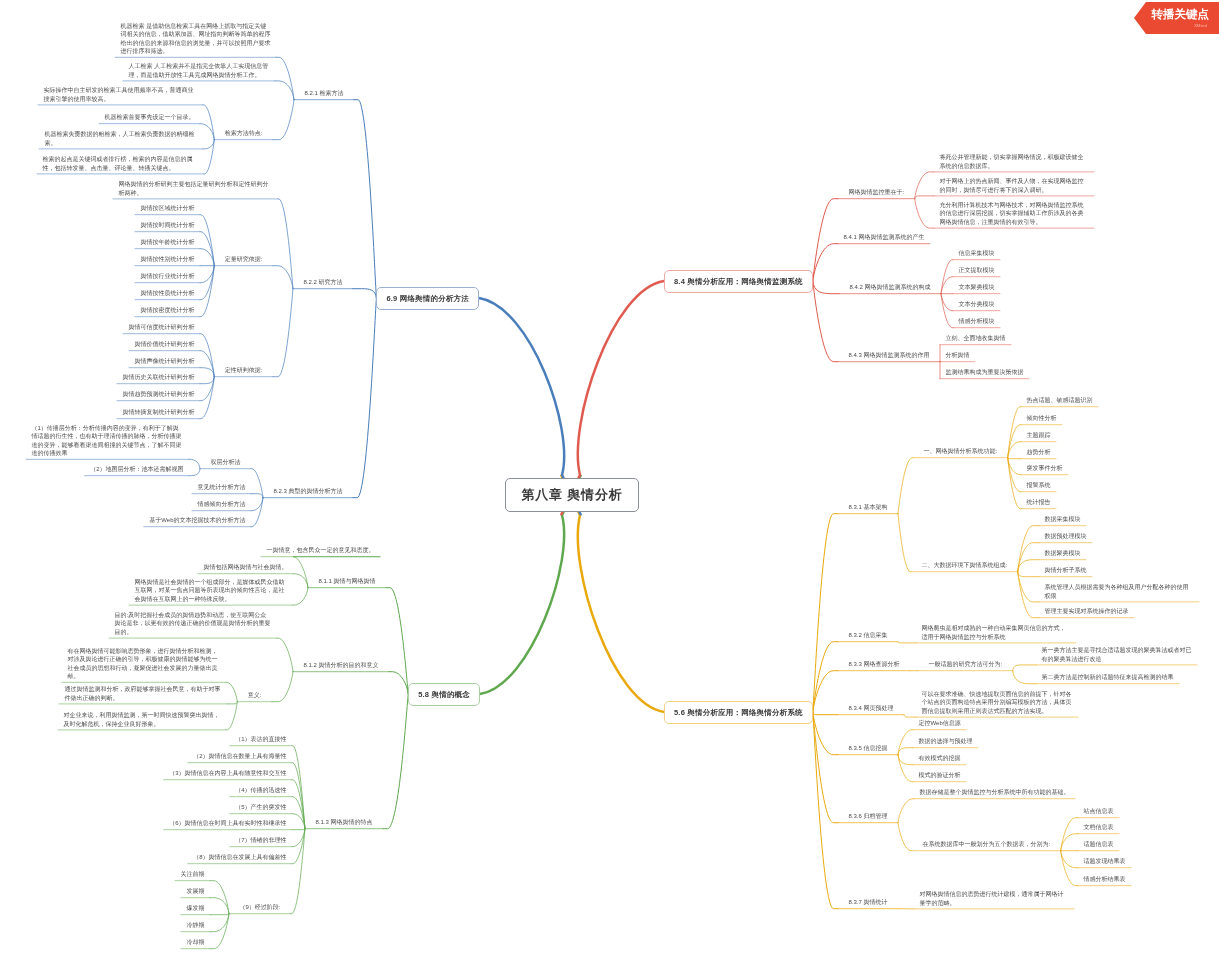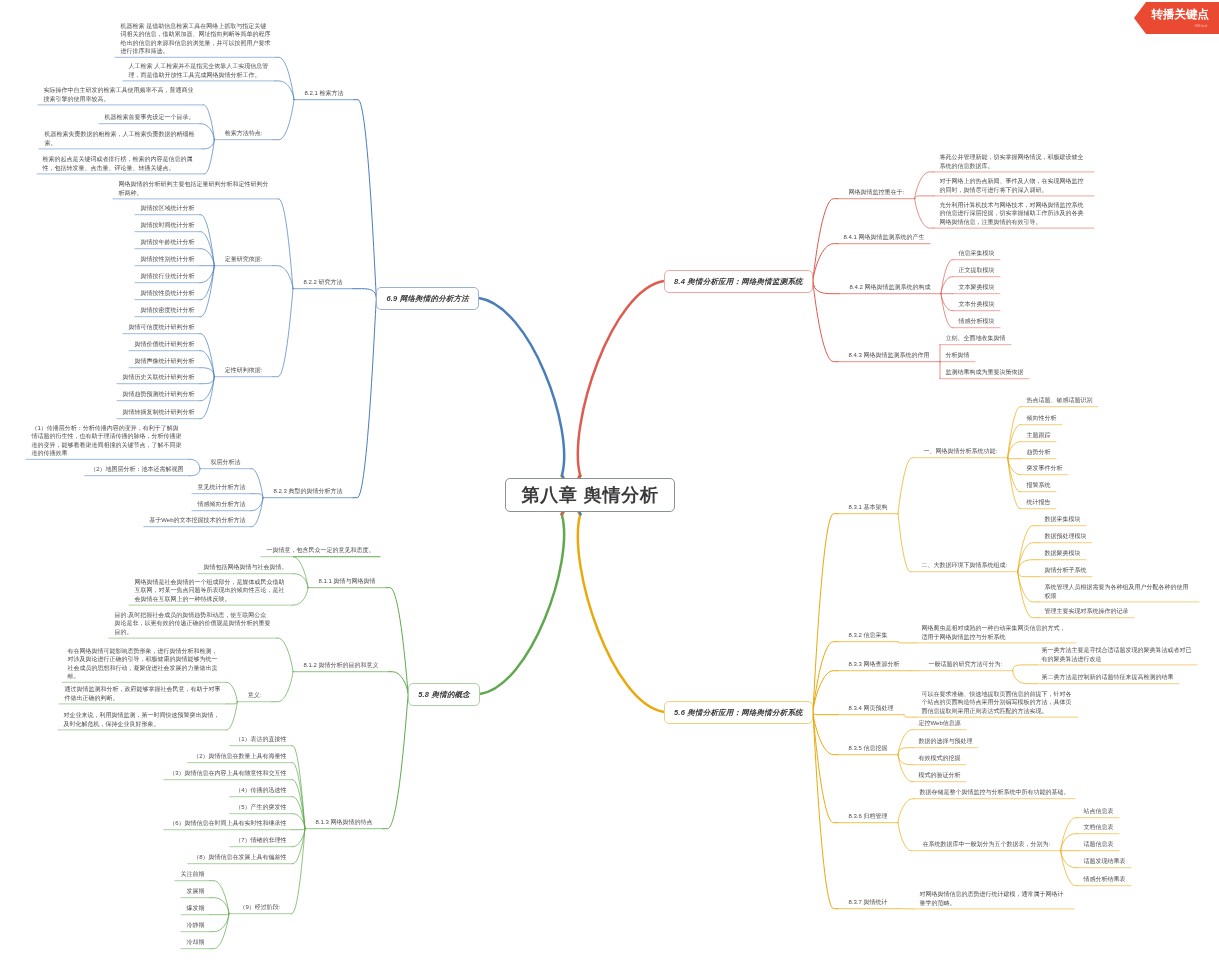--- a/index.html
+++ b/index.html
@@ -8,23 +8,23 @@
        font-family:"Liberation Sans",sans-serif;}
   #edges{position:absolute;left:0;top:0;width:1219px;height:971px;}
   #canvas{position:absolute;left:0;top:0;width:1219px;height:971px;}
   .nd{position:absolute;font-size:6px;line-height:8.4px;color:#4a4a4a;
       white-space:normal;word-break:break-all;padding:1.2px 5.5px 1.8px 5.5px;
       box-sizing:content-box;}
   .nd.br{padding-left:10.5px;padding-right:10.5px;}
   .nd.nw{white-space:nowrap;}
   .main{position:absolute;border:1px solid #b9b9b9;border-radius:5px;
         background:#fff;font-size:7.5px;font-weight:bold;color:#3b3b3b;
-        padding:6px 9px;line-height:9px;white-space:nowrap;letter-spacing:.2px;font-style:italic;}
+        padding:6px 9px;line-height:9px;white-space:nowrap;letter-spacing:.2px;}
   #root{position:absolute;border:1px solid #8a8f98;border-radius:5px;
-        background:#fff;color:#3a3a3a;font-size:18px;font-weight:bold;
+        background:#fff;color:#3a3a3a;font-size:13px;font-weight:bold;
         padding:8.2px 15px;line-height:16px;letter-spacing:0.8px;white-space:nowrap;}
   #badge{position:absolute;right:0;top:2px;width:85px;height:32px;}
   #badge svg{position:absolute;right:0;top:0;}
   #badge .t1{position:absolute;right:10px;top:5.5px;color:#fff;font-size:11.5px;
              font-weight:bold;line-height:12px;letter-spacing:0px;}
   #badge .t2{position:absolute;right:12px;top:21px;color:#ffb7a8;font-size:4.2px;
              line-height:5px;letter-spacing:.2px;}
 </style>
 </head>
 <body>

